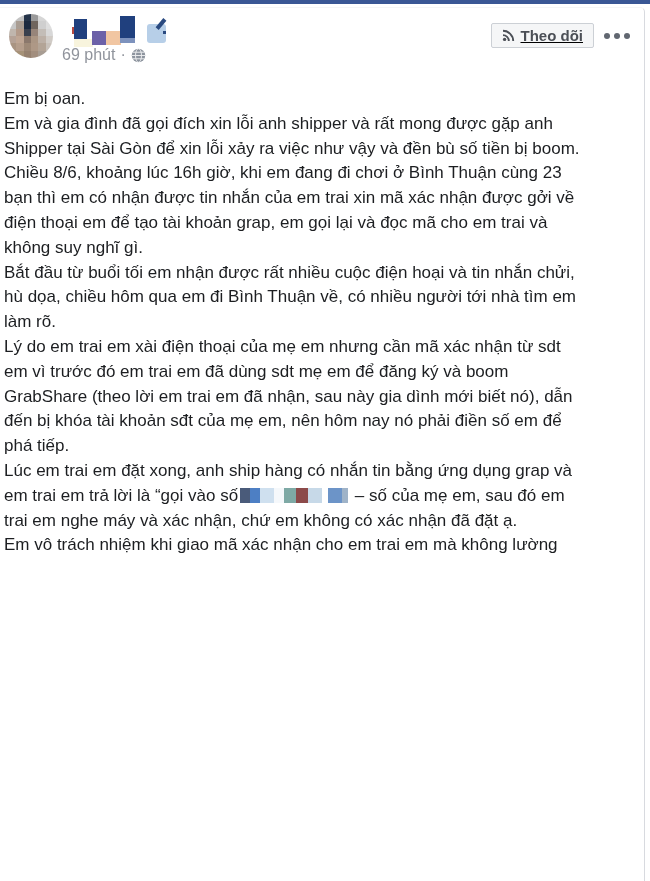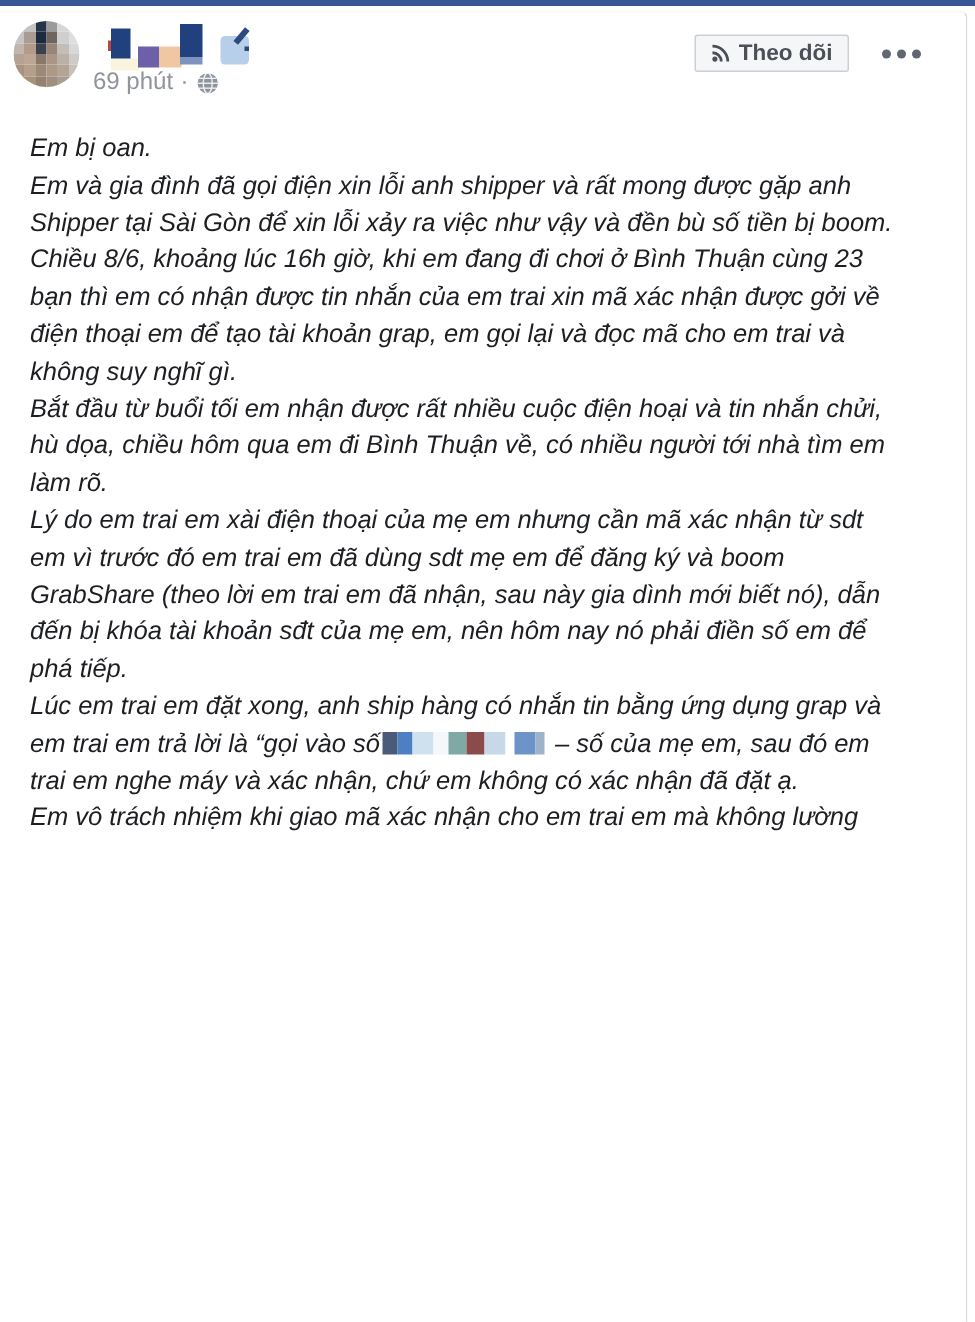--- a/index.html
+++ b/index.html
@@ -9,27 +9,27 @@
     border-right:1px solid #d8dadf;border-top:1px solid #f5f6f7;border-top-right-radius:5px;overflow:hidden;}
   .post-header{position:relative;height:79px;}
   .avatar{position:absolute;left:9px;top:6px;width:44px;height:44px;border-radius:50%;overflow:hidden;
     display:grid;grid-template-columns:repeat(6,1fr);grid-template-rows:repeat(6,1fr);}
   .avatar div{width:100%;height:100%;}
   .name-redaction{position:absolute;left:60px;top:4px;width:125px;height:42px;}
   .name-redaction .blk{position:absolute;}
   .meta{position:absolute;left:62px;top:38px;display:flex;align-items:center;gap:5px;
     color:#90949c;font-size:16px;}
   .meta .dot-sep{color:#90949c;}
-  .actions{position:absolute;right:24px;top:15px;display:flex;align-items:center;gap:16px;}
+  .actions{position:absolute;right:8px;top:15px;display:flex;align-items:center;gap:4px;text-decoration:underline;}
   .follow-btn{display:flex;align-items:center;gap:6px;height:25px;padding:0 10px;
     background:#f5f6f7;border:1px solid #ccd0d5;border-radius:2px;
     font-weight:bold;font-size:15px;color:#4b4f56;cursor:pointer;font-family:inherit;}
   .more-btn{display:flex;align-items:center;gap:4px;background:none;border:none;cursor:pointer;padding:4px 6px;}
   .more-btn i{width:6px;height:6px;border-radius:50%;background:#616770;display:block;}
-  .post-body{padding:0 4px 0 20px;font-size:17px;line-height:24.8px;color:#1c1e21;font-style:italic;}
+  .post-body{padding:0 4px 0 4px;font-size:17px;line-height:24.8px;color:#1c1e21;}
   .post-body p{margin:0;white-space:pre-line;}
   .phone-redaction{display:inline-flex;height:15px;vertical-align:-2px;margin:0 2px;}
   .phone-redaction i{display:block;height:100%;}
   svg{display:block;}
 </style>
 </head>
 <body>
 
 <div class="topbar"></div>
 
@@ -119,21 +119,21 @@
       <button class="more-btn" aria-label="more">
         <i></i>
           <i></i>
           <i></i>
       </button>
     </div>
   </div>
 
   <div class="post-body">
     <p>Em bị oan.</p>
-    <p>Em và gia đình đã gọi điện xin lỗi anh shipper và rất mong được gặp anh
+    <p>Em và gia đình đã gọi đích xin lỗi anh shipper và rất mong được gặp anh
 Shipper tại Sài Gòn để xin lỗi xảy ra việc như vậy và đền bù số tiền bị boom.</p>
     <p>Chiều 8/6, khoảng lúc 16h giờ, khi em đang đi chơi ở Bình Thuận cùng 23
 bạn thì em có nhận được tin nhắn của em trai xin mã xác nhận được gởi về
 điện thoại em để tạo tài khoản grap, em gọi lại và đọc mã cho em trai và
 không suy nghĩ gì.</p>
     <p>Bắt đầu từ buổi tối em nhận được rất nhiều cuộc điện hoại và tin nhắn chửi,
 hù dọa, chiều hôm qua em đi Bình Thuận về, có nhiều người tới nhà tìm em
 làm rõ.</p>
     <p>Lý do em trai em xài điện thoại của mẹ em nhưng cần mã xác nhận từ sdt
 em vì trước đó em trai em đã dùng sdt mẹ em để đăng ký và boom

